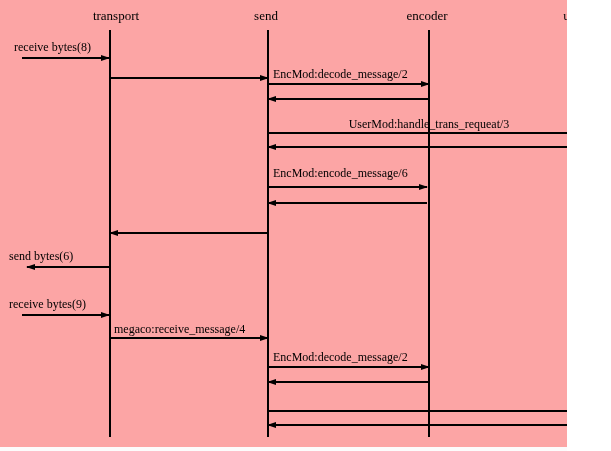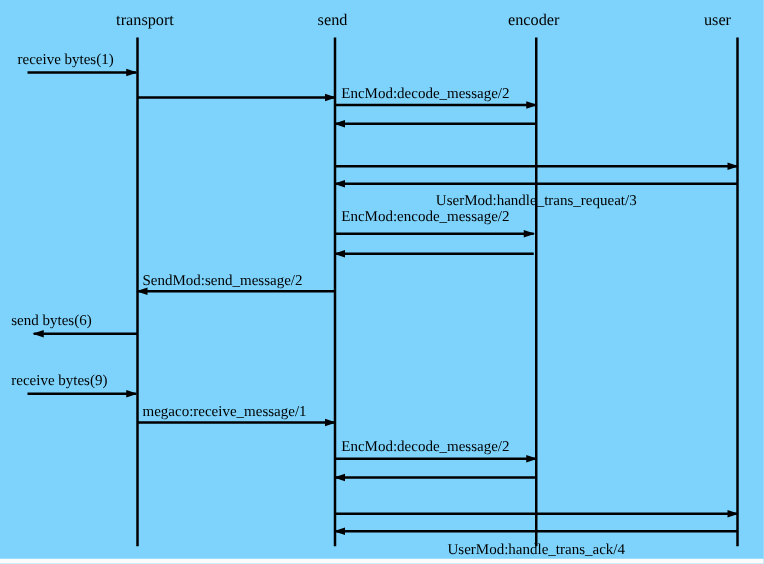--- a/index.html
+++ b/index.html
@@ -1,19 +1,19 @@
 <!DOCTYPE html>
 <html><head>
 <meta charset="utf-8">
 <style>
   html,body { margin:0; padding:0; }
   body { font-family: "Liberation Serif", serif; }
   .stage {
-    position:relative; width:611px; height:451px;
-    background:#7dd3fc; overflow:hidden; color:#000;
+    position:relative; width:567px; height:451px;
+    background:#fca5a5; overflow:hidden; color:#000;
   }
   .actor {
     position:absolute; top:8px; transform:translateX(-50%);
     font-size:13px; white-space:nowrap;
   }
   .vline { position:absolute; width:2px; background:#000; }
   .hline { position:absolute; height:2px; background:#000; }
   .arr-r::after {
     content:""; position:absolute; right:-1px; top:50%;
     transform:translateY(-50%);
@@ -22,72 +22,70 @@
   }
   .arr-l::before {
     content:""; position:absolute; left:-1px; top:50%;
     transform:translateY(-50%);
     border-style:solid; border-width:3.5px 9px 3.5px 0;
     border-color:transparent #000 transparent transparent;
   }
   .msg-label {
     position:absolute; font-size:12px; white-space:nowrap; line-height:14px;
   }
-  .centered { text-align:center;margin-top:36px; }
+  .centered { text-align:center; }
   .bottom-strip {
     position:absolute; left:0; top:447px; width:611px; height:4px;
     background:#fcfcfc;
   }
 </style>
 </head>
 <body>
 
 <div class="stage">
 
   <div class="actor" style="left:116px">transport</div>
   <div class="actor" style="left:266px">send</div>
   <div class="actor" style="left:427px">encoder</div>
   <div class="actor" style="left:574px">user</div>
 
   <div class="vline" style="left:109px;top:30px;height:407px"></div>
   <div class="vline" style="left:267px;top:30px;height:407px"></div>
   <div class="vline" style="left:428px;top:30px;height:407px"></div>
   <div class="vline" style="left:589px;top:30px;height:407px"></div>
 
-  <div class="msg-label" style="left:14px;top:40px">receive bytes(1)</div>
+  <div class="msg-label" style="left:14px;top:40px">receive bytes(8)</div>
   <div class="hline arr-r" style="left:22px;top:57px;width:87px"></div>
 
   <div class="hline arr-r" style="left:110px;top:77px;width:158px"></div>
 
   <div class="msg-label" style="left:273px;top:67px">EncMod:decode_message/2</div>
   <div class="hline arr-r" style="left:268px;top:83px;width:161px"></div>
   <div class="hline arr-l" style="left:268px;top:98px;width:161px"></div>
 
   <div class="msg-label centered" style="left:268px;top:117px;width:322px">UserMod:handle_trans_requeat/3</div>
   <div class="hline arr-r" style="left:268px;top:132px;width:322px"></div>
   <div class="hline arr-l" style="left:268px;top:146px;width:322px"></div>
 
-  <div class="msg-label" style="left:273px;top:166px">EncMod:encode_message/2</div>
+  <div class="msg-label" style="left:273px;top:166px">EncMod:encode_message/6</div>
   <div class="hline arr-r" style="left:268px;top:186px;width:159px"></div>
   <div class="hline arr-l" style="left:268px;top:202px;width:159px"></div>
 
-  <div class="msg-label" style="left:114px;top:217px">SendMod:send_message/2</div>
   <div class="hline arr-l" style="left:110px;top:232px;width:158px"></div>
 
   <div class="msg-label" style="left:9px;top:249px">send bytes(6)</div>
   <div class="hline arr-l" style="left:27px;top:266px;width:83px"></div>
 
   <div class="msg-label" style="left:9px;top:297px">receive bytes(9)</div>
   <div class="hline arr-r" style="left:22px;top:314px;width:87px"></div>
 
-  <div class="msg-label" style="left:114px;top:322px">megaco:receive_message/1</div>
+  <div class="msg-label" style="left:114px;top:322px">megaco:receive_message/4</div>
   <div class="hline arr-r" style="left:110px;top:337px;width:158px"></div>
 
   <div class="msg-label" style="left:273px;top:350px">EncMod:decode_message/2</div>
   <div class="hline arr-r" style="left:268px;top:366px;width:161px"></div>
   <div class="hline arr-l" style="left:268px;top:381px;width:161px"></div>
 
-  <div class="msg-label centered" style="left:268px;top:396px;width:322px">UserMod:handle_trans_ack/4</div>
   <div class="hline arr-r" style="left:268px;top:410px;width:322px"></div>
   <div class="hline arr-l" style="left:268px;top:424px;width:322px"></div>
 
   <div class="bottom-strip"></div>
 </div>
 
 </body></html>

